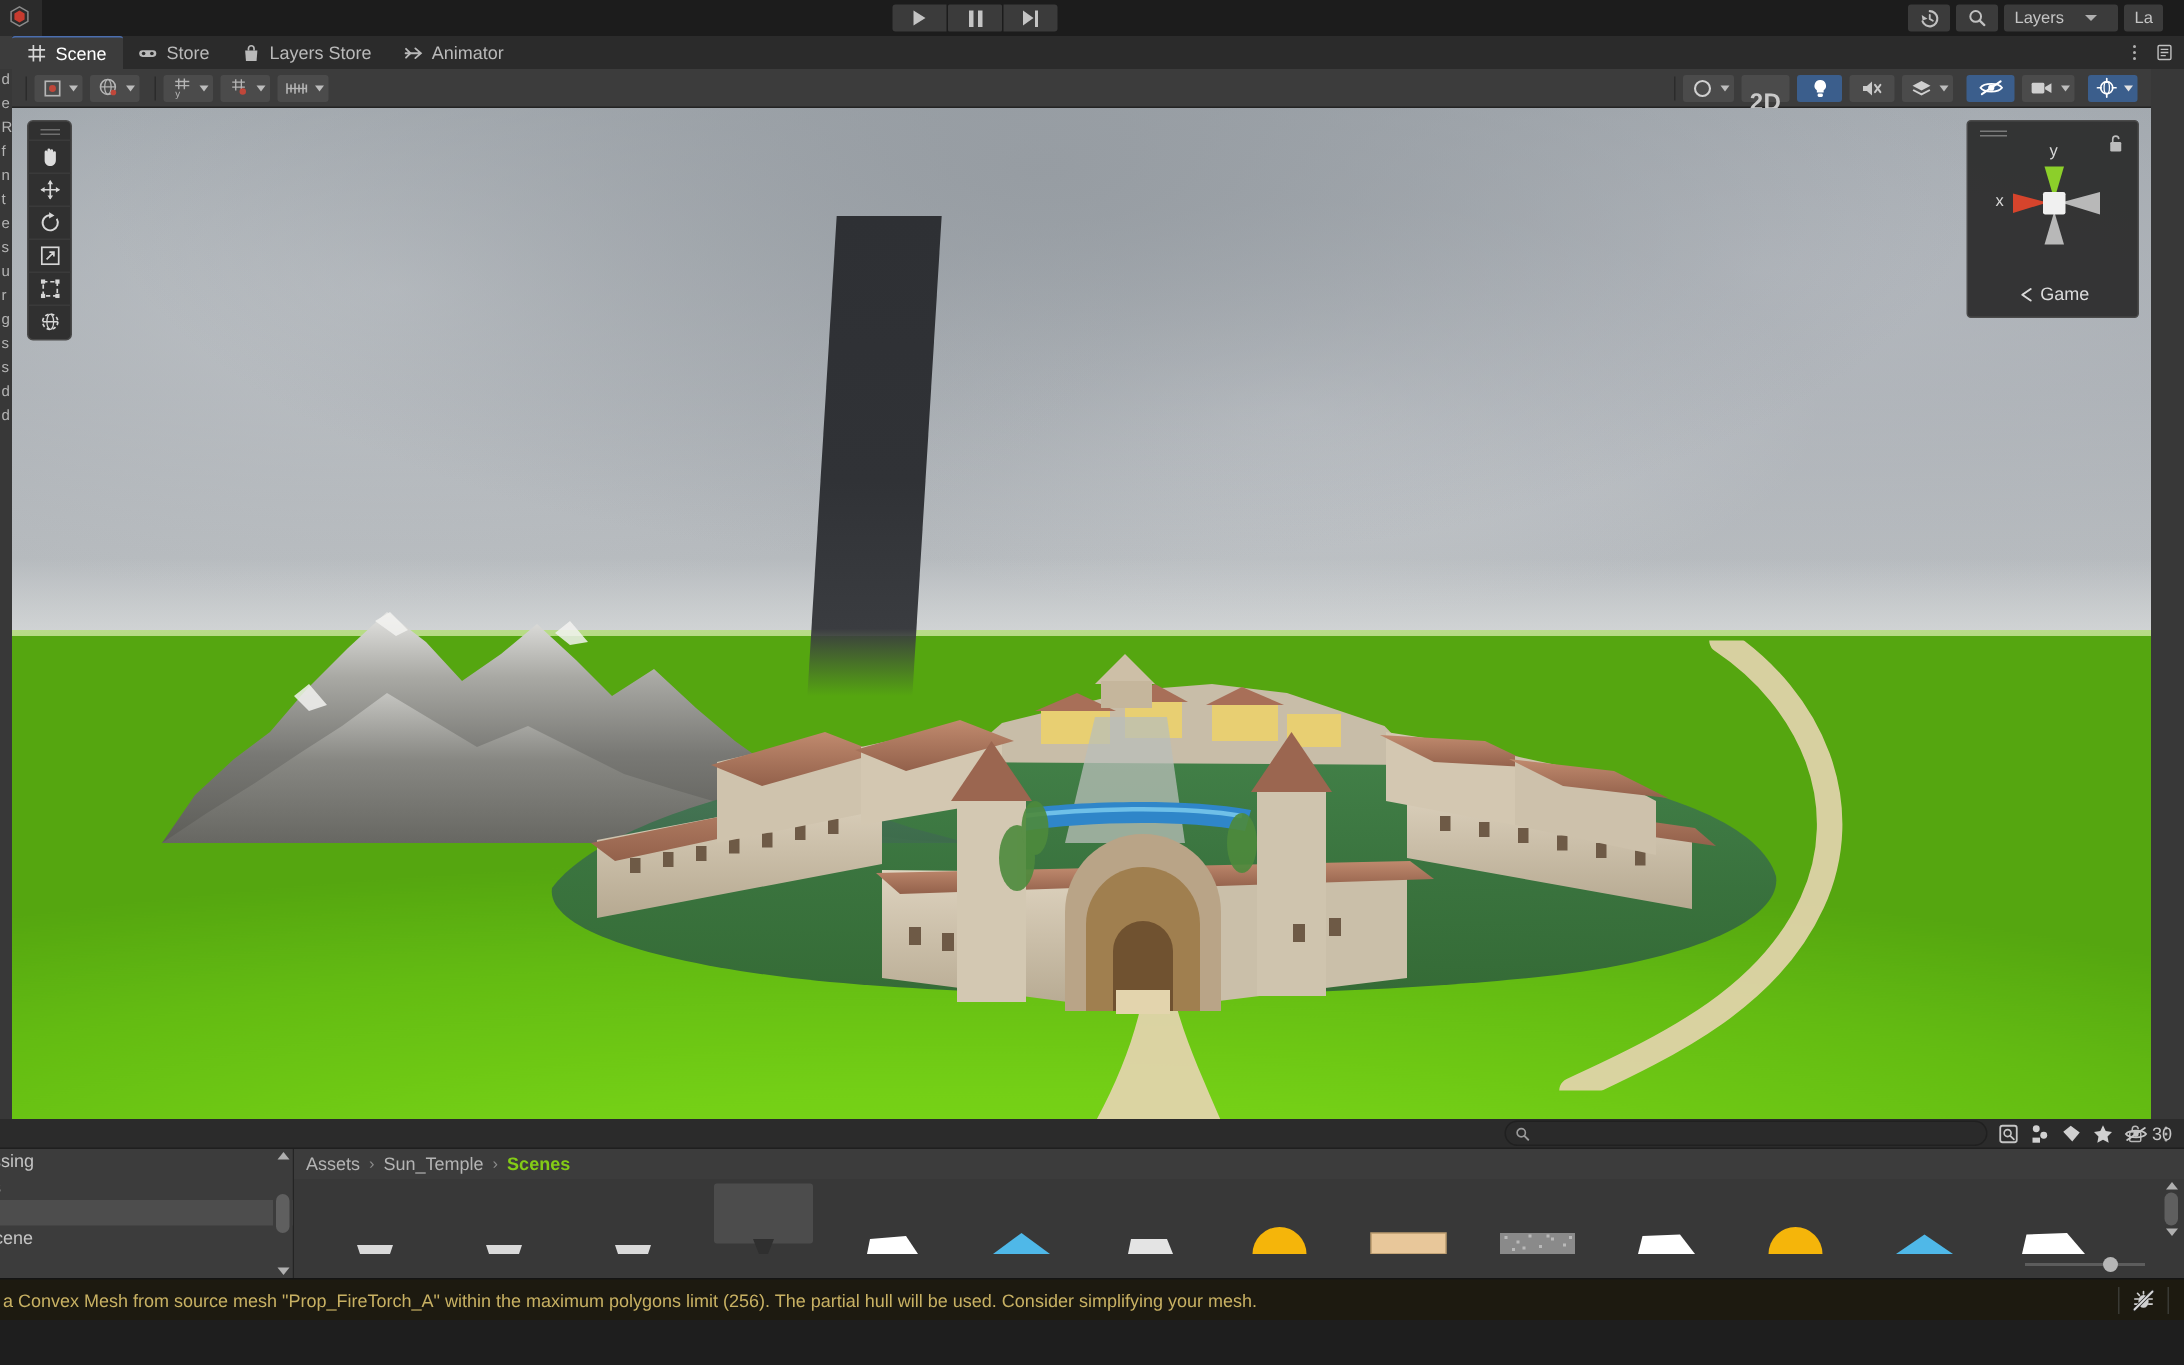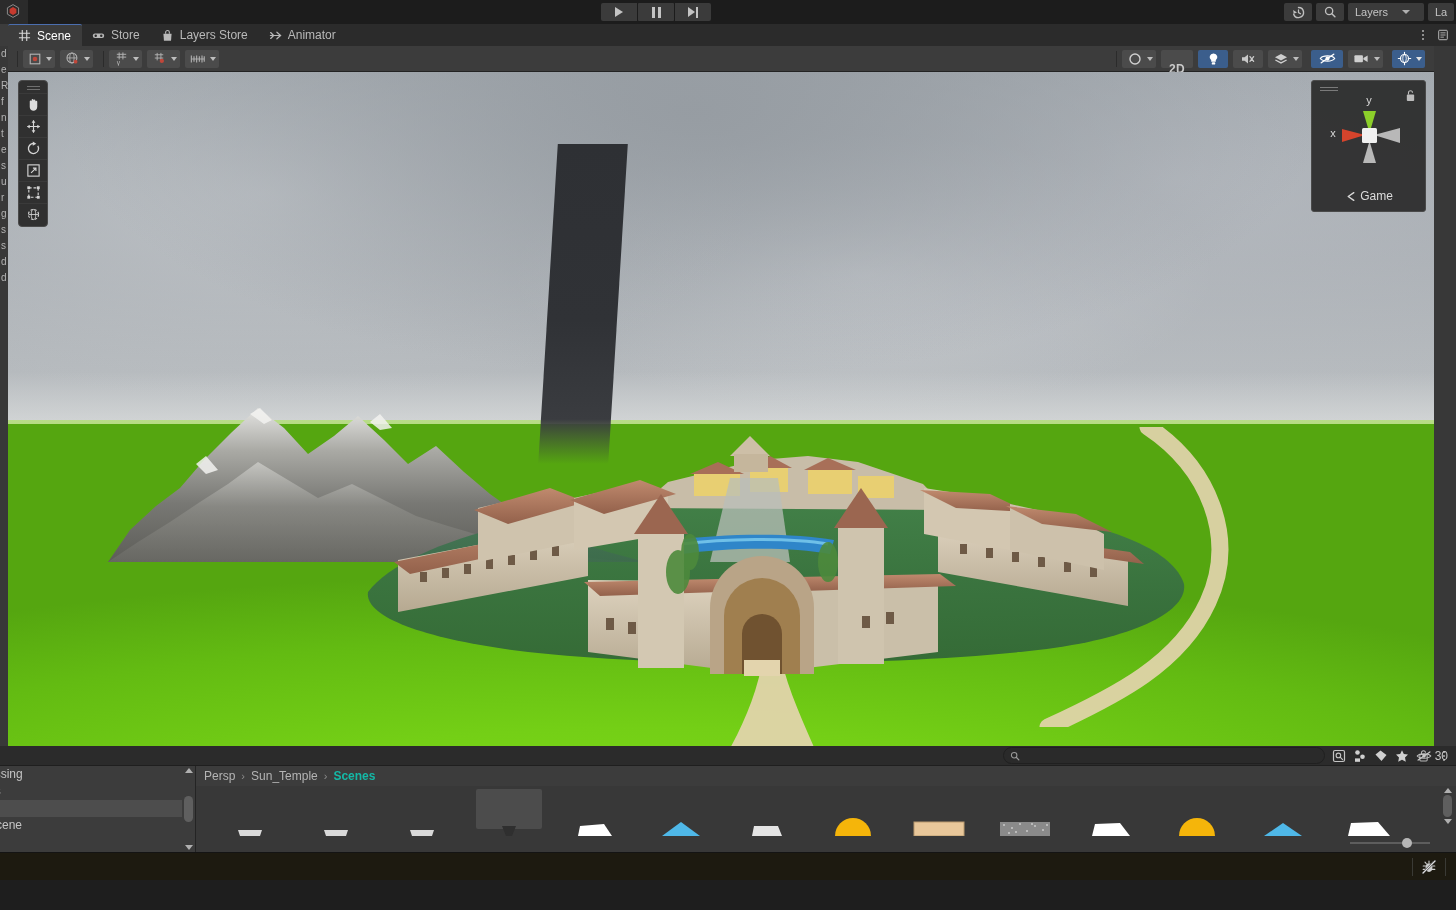--- a/index.html
+++ b/index.html
@@ -42,21 +42,21 @@
   .pause-ico i { display: block; width: 3px; height: 11px; background: #c4c4c4; }
   .step-ico { display: flex; align-items: center; gap: 1px; }
   .step-ico .t {
     width: 0; height: 0;
     border-left: 7px solid #c4c4c4;
     border-top: 5px solid transparent;
     border-bottom: 5px solid transparent;
   }
   .step-ico .b { width: 2px; height: 11px; background: #c4c4c4; }
 
-  .tb-right { display: flex; align-items: flex-start; gap: 4px; padding-right: 2px; }
+  .tb-right { display: flex; align-items: flex-start; gap: 4px; padding-right: 14px; }
   .tb-icobtn {
     width: 28px; height: 18px; background: #3b3b3b; border-radius: 2px;
     display: flex; align-items: center; justify-content: center;
   }
   .tb-dd {
     height: 18px; background: #3b3b3b; border-radius: 2px;
     display: flex; align-items: center; padding: 0 4px 0 7px; gap: 14px;
     color: #c4c4c4; font-size: 11px; min-width: 76px;
   }
   .caret-d {
@@ -119,21 +119,21 @@
   .st-dd {
     height: 18px; background: #4b4b4b; border-radius: 2px;
     display: flex; align-items: center; padding: 0 3px 0 5px; gap: 4px;
     margin-right: 5px;
   }
   .caret-sm {
     width: 0; height: 0; border-left: 3.5px solid transparent;
     border-right: 3.5px solid transparent; border-top: 4px solid #bdbdbd;
   }
   .st-right { margin-left: auto; display: flex; align-items: center; }
-  .st-2d { color: #c9c9c9; font-size: 12px; font-weight: bold; letter-spacing: .3px; margin-top: 20px; }
+  .st-2d { color: #c9c9c9; font-size: 16px; font-weight: bold; letter-spacing: .3px; margin-top: 20px; }
 
   
   .viewport {
     position: absolute; left: 0; top: 48px; width: 1426px; height: 674px;
     overflow: hidden; background: #8d949a;
   }
   .sky {
     position: absolute; inset: 0;
     background:
       radial-gradient(ellipse 900px 380px at 48% 6%, rgba(150,156,162,.95) 0%, rgba(150,156,162,0) 70%),
@@ -233,21 +233,21 @@
     width: 9px; height: 26px; background: #5f5f5f; border-radius: 5px;
   }
   .arrow-up { width:0;height:0;border-left:4px solid transparent;border-right:4px solid transparent;border-bottom:5px solid #b0b0b0;}
   .arrow-dn { width:0;height:0;border-left:4px solid transparent;border-right:4px solid transparent;border-top:5px solid #b0b0b0;}
 
   .pp-right { flex: 1; background: #3c3c3c; position: relative; }
   .breadcrumb {
     height: 20px; display: flex; align-items: center; gap: 6px;
     padding-left: 8px; font-size: 12px; color: #b4b4b4;
   }
-  .breadcrumb .crumb.last { color: #14b8a6; font-weight: bold; }
+  .breadcrumb .crumb.last { color: #84cc16; font-weight: bold; }
   .breadcrumb .sepc { color: #8c8c8c; font-size: 11px; }
   .asset-grid {
     position: absolute; left: 0; top: 20px; right: 0; height: 66px;
     background: #383838; display: flex; align-items: flex-start;
     gap: 32px; padding: 10px 0 0 28px; overflow: hidden;
   }
   .asset-cell { width: 54px; height: 54px; position: relative; }
   .asset-cell.sel::before {
     content: ''; position: absolute; left: -6px; top: -7px;
     width: 66px; height: 40px; background: #4c4c4c; border-radius: 2px;
@@ -779,21 +779,21 @@
         <div class="pp-tree-row">Scene</div>
         <div class="pp-scroll">
           <span class="arrow-up"></span>
           <span class="thumb"></span>
           <span class="arrow-dn"></span>
         </div>
       </div>
 
       <div class="pp-right">
         <div class="breadcrumb">
-          <span class="crumb">Persp</span>
+          <span class="crumb">Assets</span>
           <span class="sepc">›</span>
           <span class="crumb">Sun_Temple</span>
           <span class="sepc">›</span>
           <span class="crumb last">Scenes</span>
         </div>
 
         <div class="asset-grid">
           <div class="asset-cell">
             <svg width="54" height="40" viewBox="0 0 54 40">
               <path d="M14 34 L38 34 L36 40 L16 40 Z" fill="#d9d9d9"></path>
@@ -928,20 +928,21 @@
           <path d="M1.4 6.5 C4 3.1 14 3.1 16.6 6.5 C14 9.9 4 9.9 1.4 6.5 Z" fill="none" stroke="#c6c6c6" stroke-width="1.3"></path>
           <circle cx="9" cy="6.5" r="2" fill="#c6c6c6"></circle>
           <path d="M2.4 11 L15.6 2" stroke="#c6c6c6" stroke-width="1.5" stroke-linecap="round"></path>
         </svg>
         <span class="hidden-count">30</span>
       </span>
     </div>
   </div>
 
   <div class="status-bar">
+    <span class="status-text">a Convex Mesh from source mesh "Prop_FireTorch_A" within the maximum polygons limit (256). The partial hull will be used. Consider simplifying your mesh.</span>
     <div class="status-right">
       <span class="status-sep"></span>
       <svg width="16" height="16" viewBox="0 0 16 16">
         <ellipse cx="8" cy="8.6" rx="3.4" ry="4.3" fill="#cfcfcf"></ellipse>
         <path d="M8 3.6 V2 M5.3 4.6 L4 3.2 M10.7 4.6 L12 3.2
                  M4.6 7 H2.2 M11.4 7 H13.8 M4.6 10.4 H2.2 M11.4 10.4 H13.8" stroke="#cfcfcf" stroke-width="1.1" stroke-linecap="round"></path>
         <path d="M2 14 L14 2" stroke="#2a2a2a" stroke-width="2.4" stroke-linecap="round"></path>
         <path d="M2 14 L14 2" stroke="#dcdcdc" stroke-width="1.2" stroke-linecap="round"></path>
       </svg>
       <span class="status-sep"></span>

